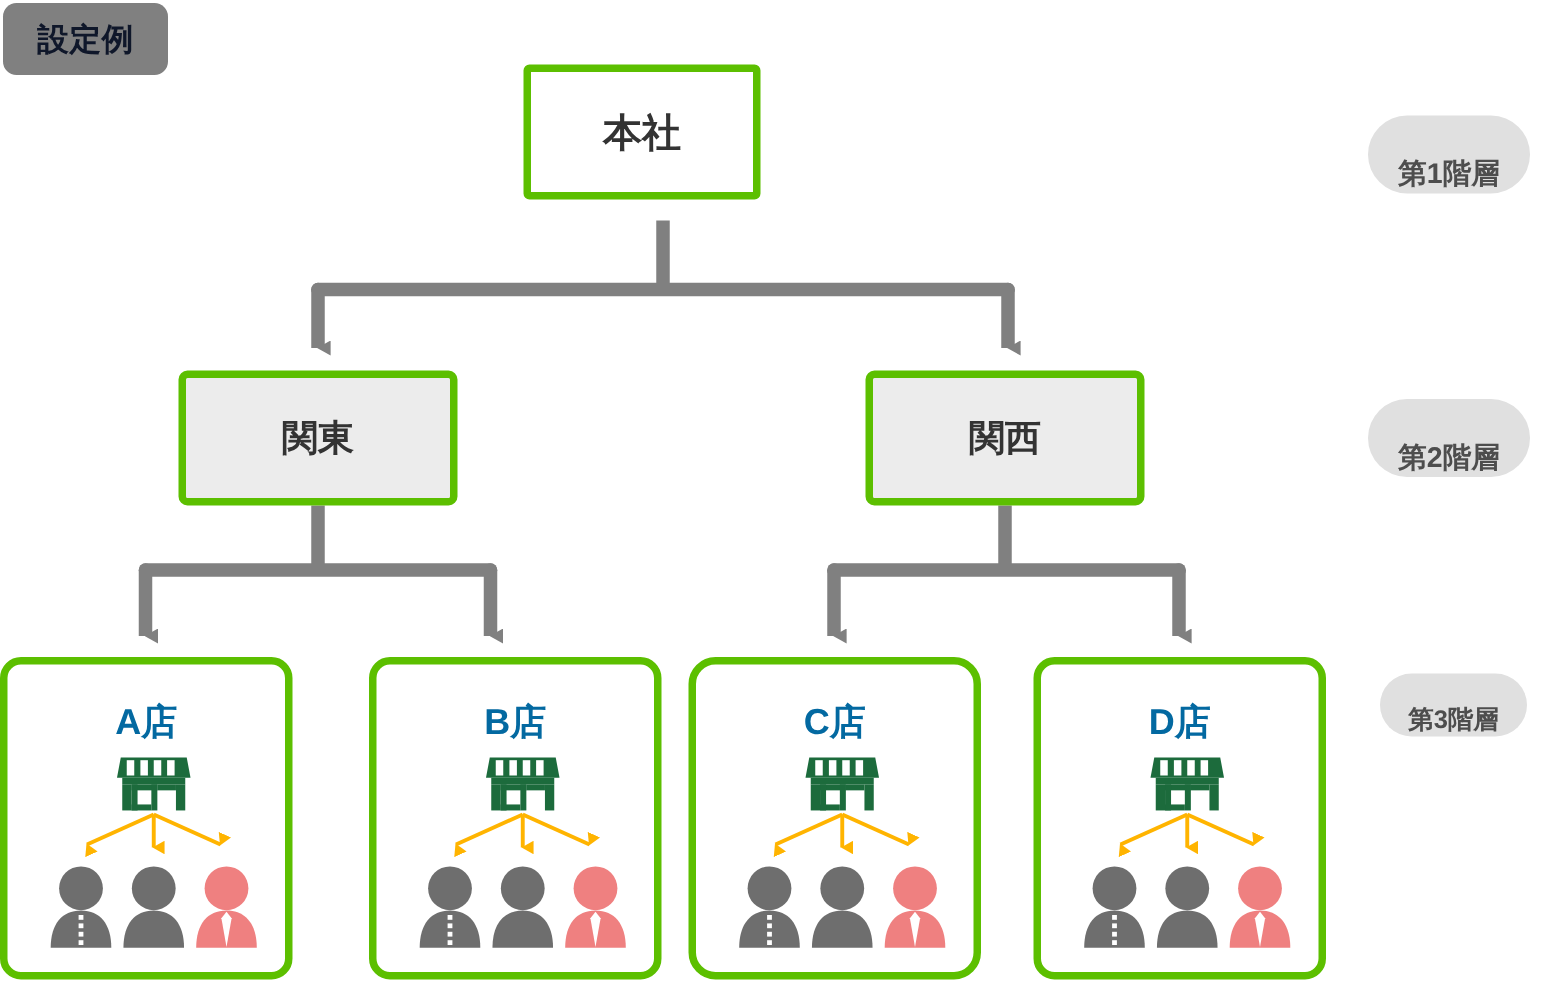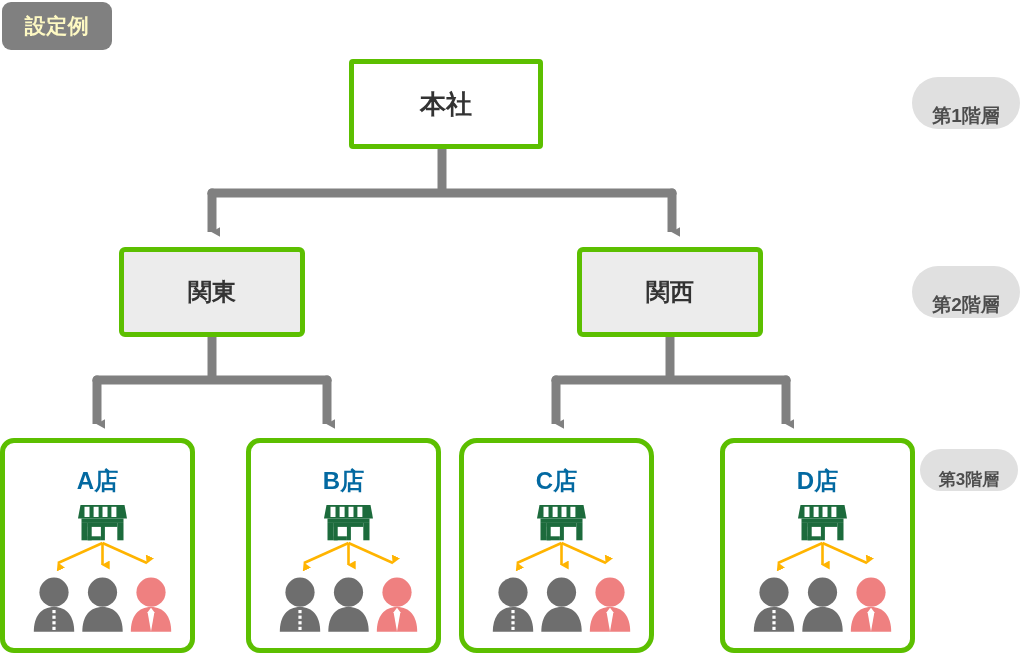--- a/index.html
+++ b/index.html
@@ -24,21 +24,21 @@
     position: absolute;
     left: 2px;
     top: 2px;
     width: 110px;
     height: 48px;
     background: #808080;
     border-radius: 9px;
     display: flex;
     align-items: center;
     justify-content: center;
-    color: #fef9c3;
+    color: #0f172a;
     font-size: 21px;
     font-weight: bold;
     letter-spacing: 0.5px;
     box-sizing: border-box;
   }
 
   
   .level-pill {
     position: absolute;
     background: #e0e0e0;
@@ -62,22 +62,22 @@
     display: flex;
     align-items: center;
     justify-content: center;
     color: #333333;
     font-weight: bold;
     z-index: 4;
   }
   .node-label { pointer-events: none; }
 
   .node.root {
-    left: 349px; top: 59px;
-    width: 194px; height: 90px;
+    left: 349px; top: 43px;
+    width: 158px; height: 90px;
     background: #ffffff;
     border-radius: 4px;
     font-size: 26px;
   }
   .node.region {
     width: 186px; height: 90px;
     background: #ececec;
     border-radius: 6px;
     font-size: 24px;
     top: 247px;
@@ -93,21 +93,21 @@
     height: 215px;
     top: 438px;
     border: 5px solid #5cbf00;
     border-radius: 14px;
     background: #ffffff;
     z-index: 4;
   }
   .store.s1 { left: 0px; }
   .store.s2 { left: 246px; }
   .store.s3 { left: 459px; border-radius: 18px; }
-  .store.s4 { left: 720px; }
+  .store.s4 { left: 689px; }
 
   .store-title {
     position: absolute;
     top: 22px;
     left: 0;
     width: 100%;
     text-align: center;
     font-size: 24px;
     font-weight: bold;
     color: #0369a1;

